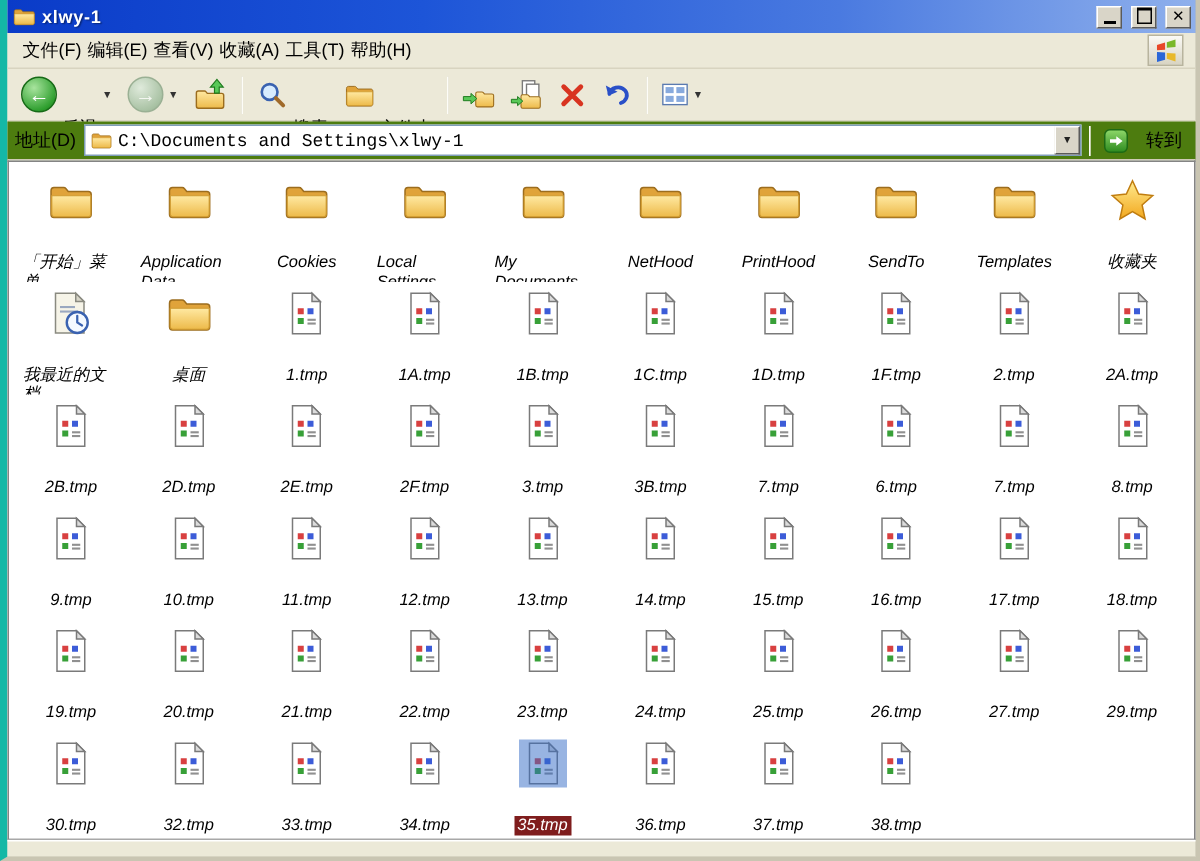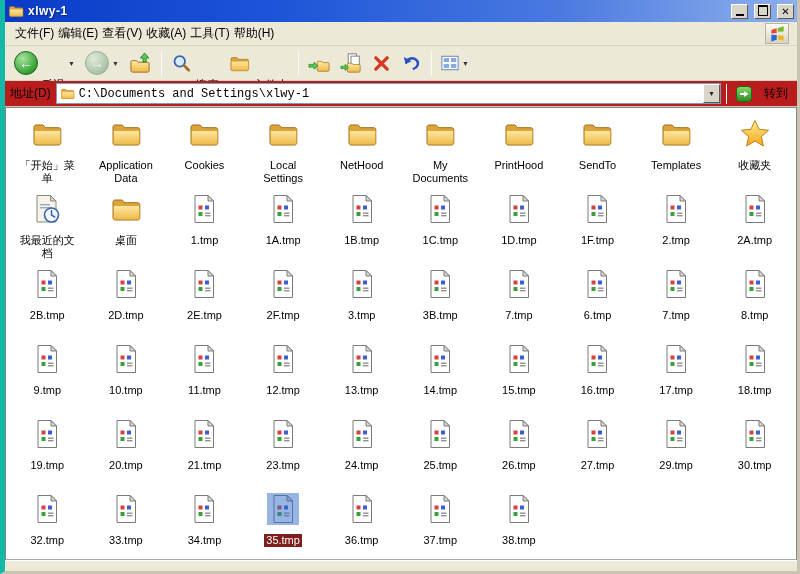--- a/index.html
+++ b/index.html
@@ -68,21 +68,21 @@
     background: radial-gradient(circle at 35% 30%, #dfeadb, #a9c2a4 72%, #93ac8e);
     border-color: #9ab094; color: #f3f6f0;
   }
   .caret { font-size: 7px; color: #333; line-height: 1; }
   .svg-ico { display: flex; align-items: center; justify-content: center; }
 
   
   .addressbar {
     height: 26px; flex: 0 0 26px;
     display: flex; align-items: center; gap: 5px; padding: 0 5px;
-    background: #b91c1c; border-bottom: 1px solid #cfcbb6;
+    background: #4d7c0f; border-bottom: 1px solid #cfcbb6;
   }
   .addr-label { font-size: 12px; white-space: nowrap; }
   .addr-input {
     flex: 1; height: 21px; background: #fff;
     border: 1px solid #7f9db9; display: flex; align-items: center; gap: 4px; padding-left: 3px;
   }
   .addr-text { flex: 1; font-family: Liberation Mono, monospace; font-size: 12px; white-space: nowrap; overflow: hidden; }
   .addr-drop {
     width: 17px; height: 19px; flex: 0 0 auto;
     background: #d9d5c8; border: 1px solid; border-color: #fff #5a5a5a #5a5a5a #fff;
@@ -94,22 +94,22 @@
   
   .content {
     flex: 1 1 auto; background: #fff; overflow: hidden;
     border: 1px solid #848484; border-bottom-color: #a8a8a8;
     padding: 5px 2px 0;
   }
   .grid { display: grid; grid-template-columns: repeat(10, 1fr); grid-auto-rows: 75px; }
   .file-item { display: flex; flex-direction: column; align-items: center; padding-top: 4px; cursor: default; overflow: hidden; }
   .icon-wrap { width: 34px; height: 34px; position: relative; display: flex; align-items: center; justify-content: center; flex: 0 0 auto; }
   .file-label {
-    margin-top: 8px; font-size: 11px; line-height: 1.15; text-align: center;
-    max-width: 68px; padding: 0 2px; word-break: break-word;
+    margin-top: 18px; font-size: 11px; line-height: 1.15; 
+    max-width: 68px; padding: 0 2px; word-break: break-word; font-style: italic;
   }
   .selected .icon-wrap::after { content: ""; position: absolute; inset: 1px; background: rgba(49,106,197,.5); }
   .selected .file-label { background: #7f1d1d; color: #fff; }
 
   
   .statusbar { height: 11px; flex: 0 0 11px; background: #ece9d8; border-top: 1px solid #fff; }
 </style>
 </head>
 <body>
 
@@ -310,30 +310,30 @@
           </span>
           <span class="file-label">Local Settings</span>
         </div>
         <div class="file-item">
           <span class="icon-wrap">
             <svg viewBox="0 0 32 32" width="32" height="32">
               <path d="M3 9.2c0-1.2.9-2.2 2-2.2h6.4c.6 0 1.2.3 1.6.8l1.5 1.9h13.3c1.1 0 2 .9 2 2v13.1c0 1.2-.9 2.2-2 2.2H5c-1.1 0-2-1-2-2.2z" fill="#e0a33a" stroke="#9c6d1e"></path>
               <path d="M3.5 12.5h26v12.1c0 1-.8 1.9-1.8 1.9H5.2c-1 0-1.7-.9-1.7-1.9z" fill="url(#gFolder)" stroke="#cf9a30" stroke-width="0.8"></path>
             </svg>
           </span>
-          <span class="file-label">NetHood</span>
+          <span class="file-label">My Documents</span>
         </div>
         <div class="file-item">
           <span class="icon-wrap">
             <svg viewBox="0 0 32 32" width="32" height="32">
               <path d="M3 9.2c0-1.2.9-2.2 2-2.2h6.4c.6 0 1.2.3 1.6.8l1.5 1.9h13.3c1.1 0 2 .9 2 2v13.1c0 1.2-.9 2.2-2 2.2H5c-1.1 0-2-1-2-2.2z" fill="#e0a33a" stroke="#9c6d1e"></path>
               <path d="M3.5 12.5h26v12.1c0 1-.8 1.9-1.8 1.9H5.2c-1 0-1.7-.9-1.7-1.9z" fill="url(#gFolder)" stroke="#cf9a30" stroke-width="0.8"></path>
             </svg>
           </span>
-          <span class="file-label">My Documents</span>
+          <span class="file-label">NetHood</span>
         </div>
         <div class="file-item">
           <span class="icon-wrap">
             <svg viewBox="0 0 32 32" width="32" height="32">
               <path d="M3 9.2c0-1.2.9-2.2 2-2.2h6.4c.6 0 1.2.3 1.6.8l1.5 1.9h13.3c1.1 0 2 .9 2 2v13.1c0 1.2-.9 2.2-2 2.2H5c-1.1 0-2-1-2-2.2z" fill="#e0a33a" stroke="#9c6d1e"></path>
               <path d="M3.5 12.5h26v12.1c0 1-.8 1.9-1.8 1.9H5.2c-1 0-1.7-.9-1.7-1.9z" fill="url(#gFolder)" stroke="#cf9a30" stroke-width="0.8"></path>
             </svg>
           </span>
           <span class="file-label">PrintHood</span>
         </div>
@@ -824,20 +824,34 @@
             <svg viewBox="0 0 32 32" width="32" height="32">
               <path d="M7 2.5h13l5.5 5.5v21.5H7z" fill="#fff" stroke="#7a7a7a"></path>
               <path d="M20 2.5L25.5 8H20z" fill="#dcdcdc" stroke="#7a7a7a"></path>
               <rect x="10.5" y="12.5" width="4" height="4" fill="#d84040"></rect>
               <rect x="17" y="12.5" width="4" height="4" fill="#3c5cd8"></rect>
               <rect x="10.5" y="19" width="4" height="4" fill="#38a038"></rect>
               <rect x="17" y="19.5" width="5.5" height="1.4" fill="#909090"></rect>
               <rect x="17" y="22" width="5.5" height="1.4" fill="#909090"></rect>
             </svg>
           </span>
+          <span class="file-label">22.tmp</span>
+        </div>
+        <div class="file-item">
+          <span class="icon-wrap">
+            <svg viewBox="0 0 32 32" width="32" height="32">
+              <path d="M7 2.5h13l5.5 5.5v21.5H7z" fill="#fff" stroke="#7a7a7a"></path>
+              <path d="M20 2.5L25.5 8H20z" fill="#dcdcdc" stroke="#7a7a7a"></path>
+              <rect x="10.5" y="12.5" width="4" height="4" fill="#d84040"></rect>
+              <rect x="17" y="12.5" width="4" height="4" fill="#3c5cd8"></rect>
+              <rect x="10.5" y="19" width="4" height="4" fill="#38a038"></rect>
+              <rect x="17" y="19.5" width="5.5" height="1.4" fill="#909090"></rect>
+              <rect x="17" y="22" width="5.5" height="1.4" fill="#909090"></rect>
+            </svg>
+          </span>
           <span class="file-label">23.tmp</span>
         </div>
         <div class="file-item">
           <span class="icon-wrap">
             <svg viewBox="0 0 32 32" width="32" height="32">
               <path d="M7 2.5h13l5.5 5.5v21.5H7z" fill="#fff" stroke="#7a7a7a"></path>
               <path d="M20 2.5L25.5 8H20z" fill="#dcdcdc" stroke="#7a7a7a"></path>
               <rect x="10.5" y="12.5" width="4" height="4" fill="#d84040"></rect>
               <rect x="17" y="12.5" width="4" height="4" fill="#3c5cd8"></rect>
               <rect x="10.5" y="19" width="4" height="4" fill="#38a038"></rect>

